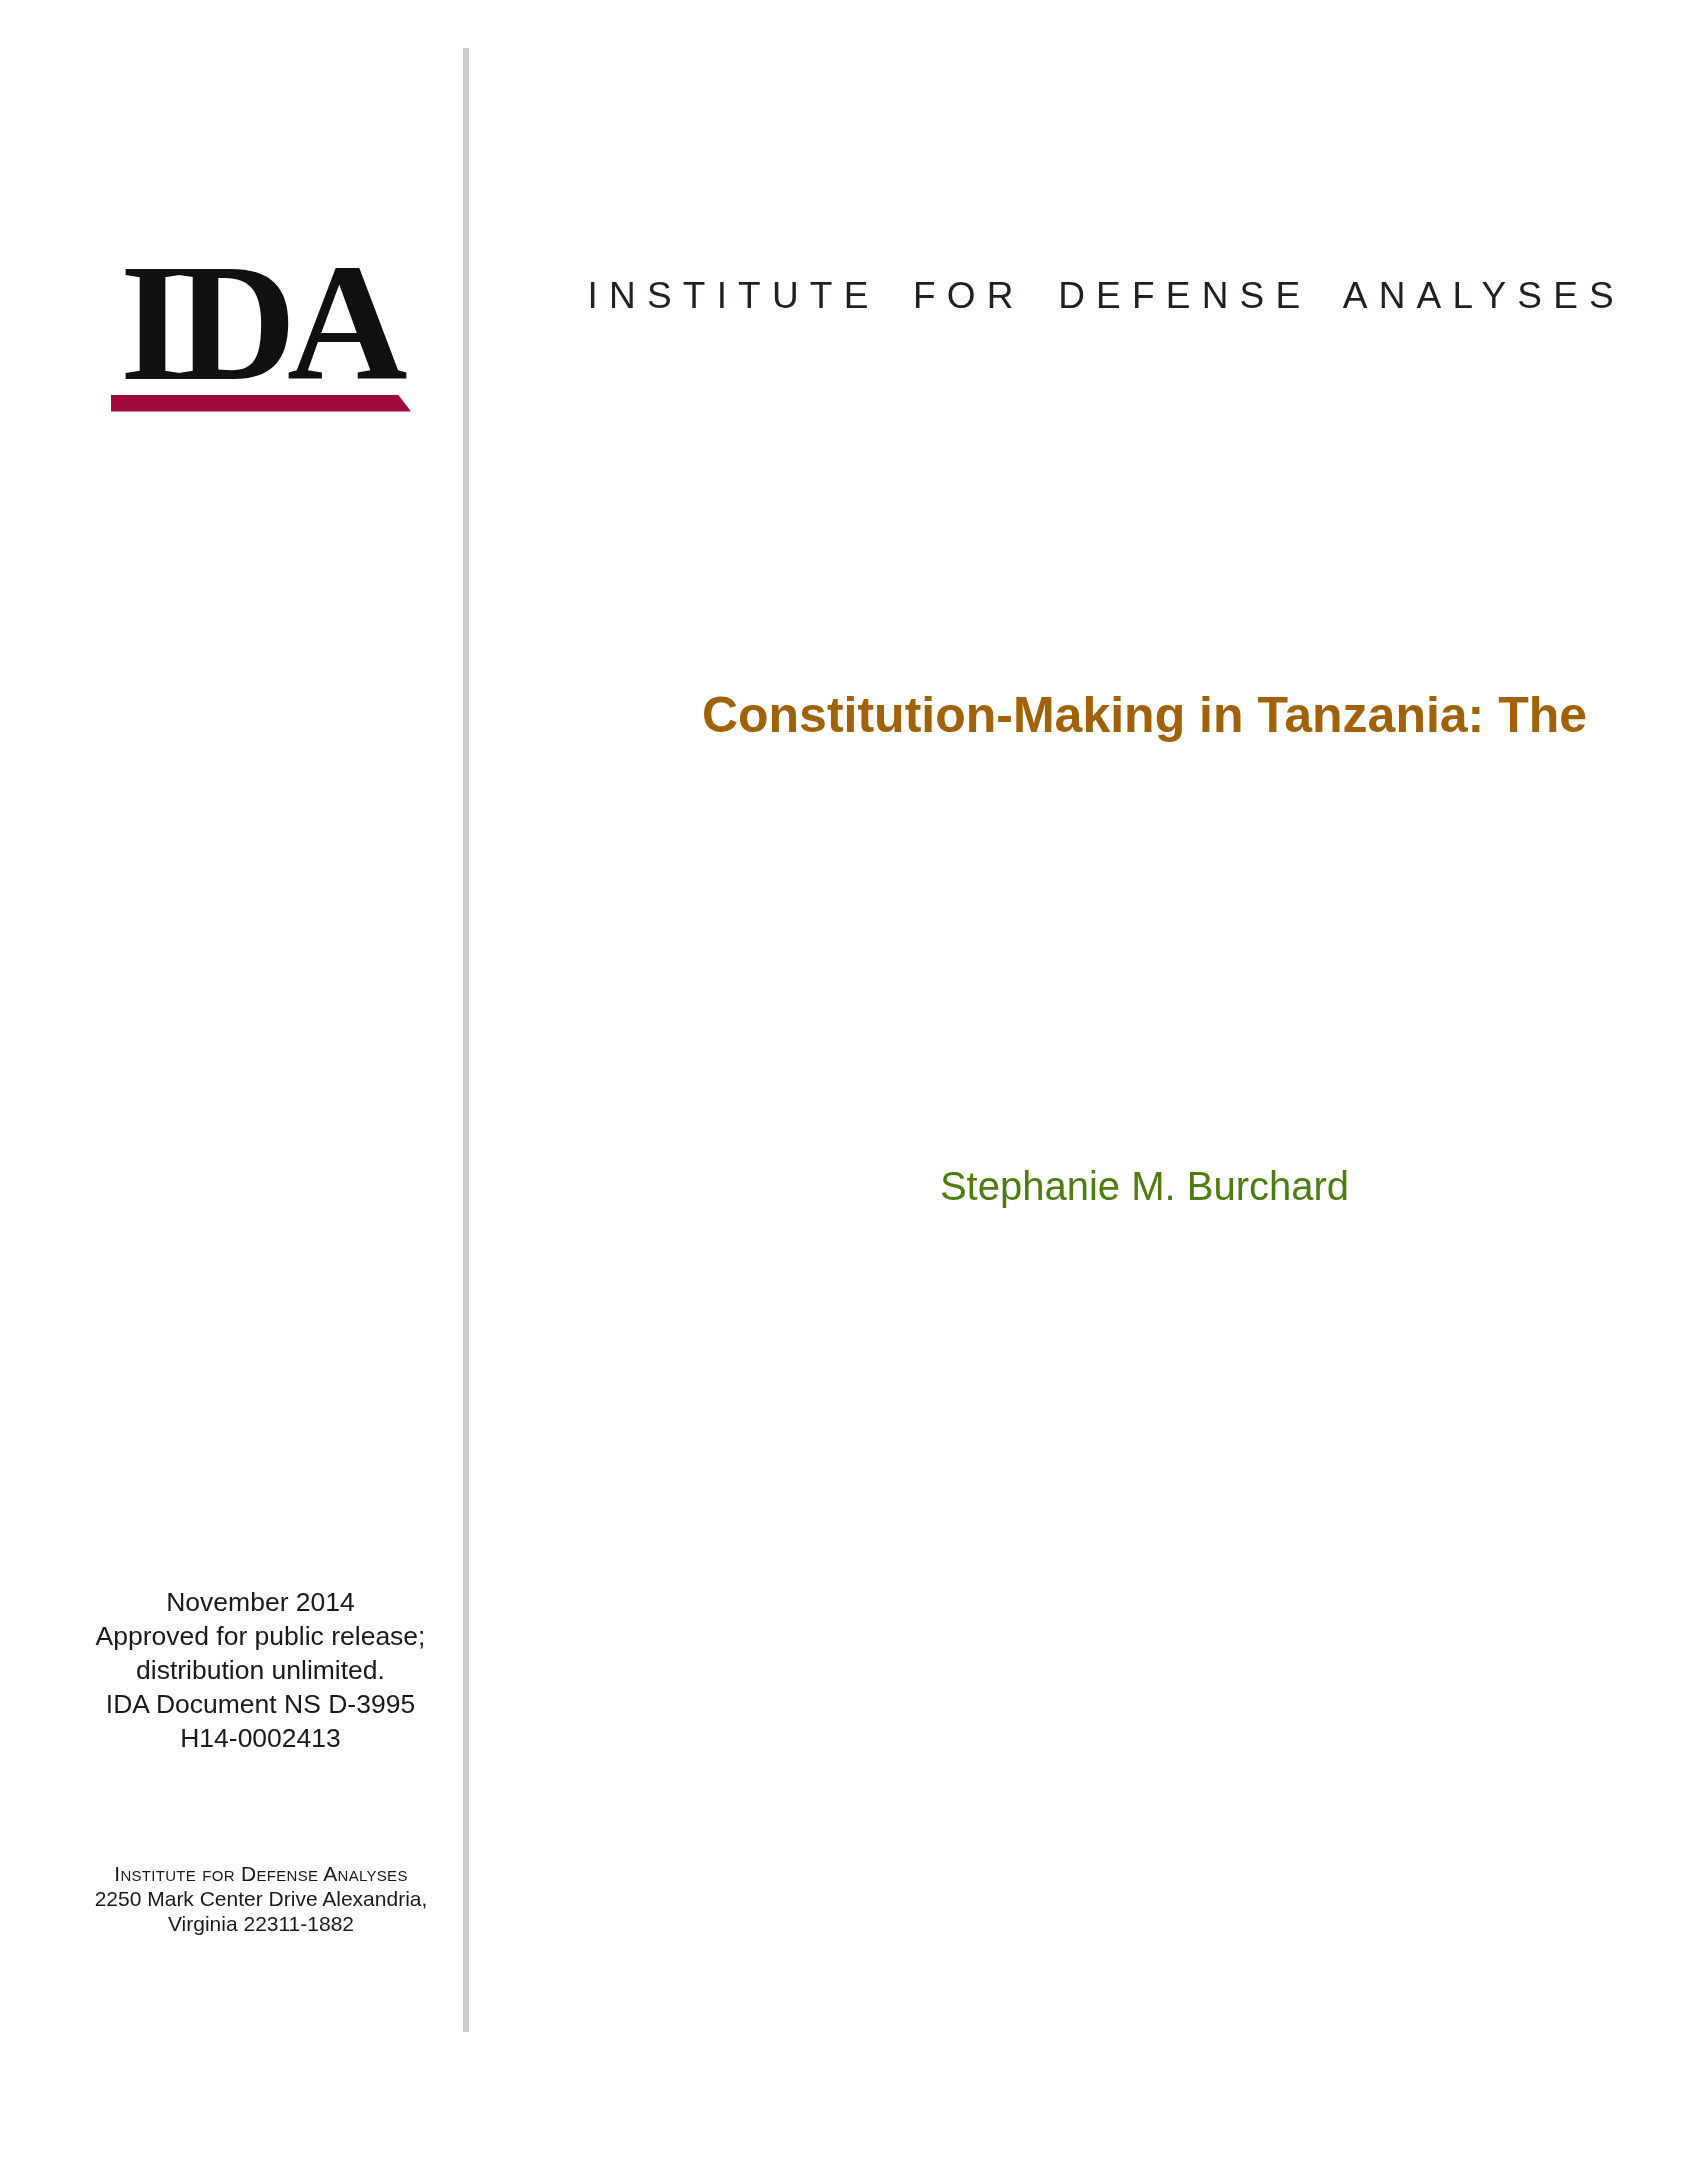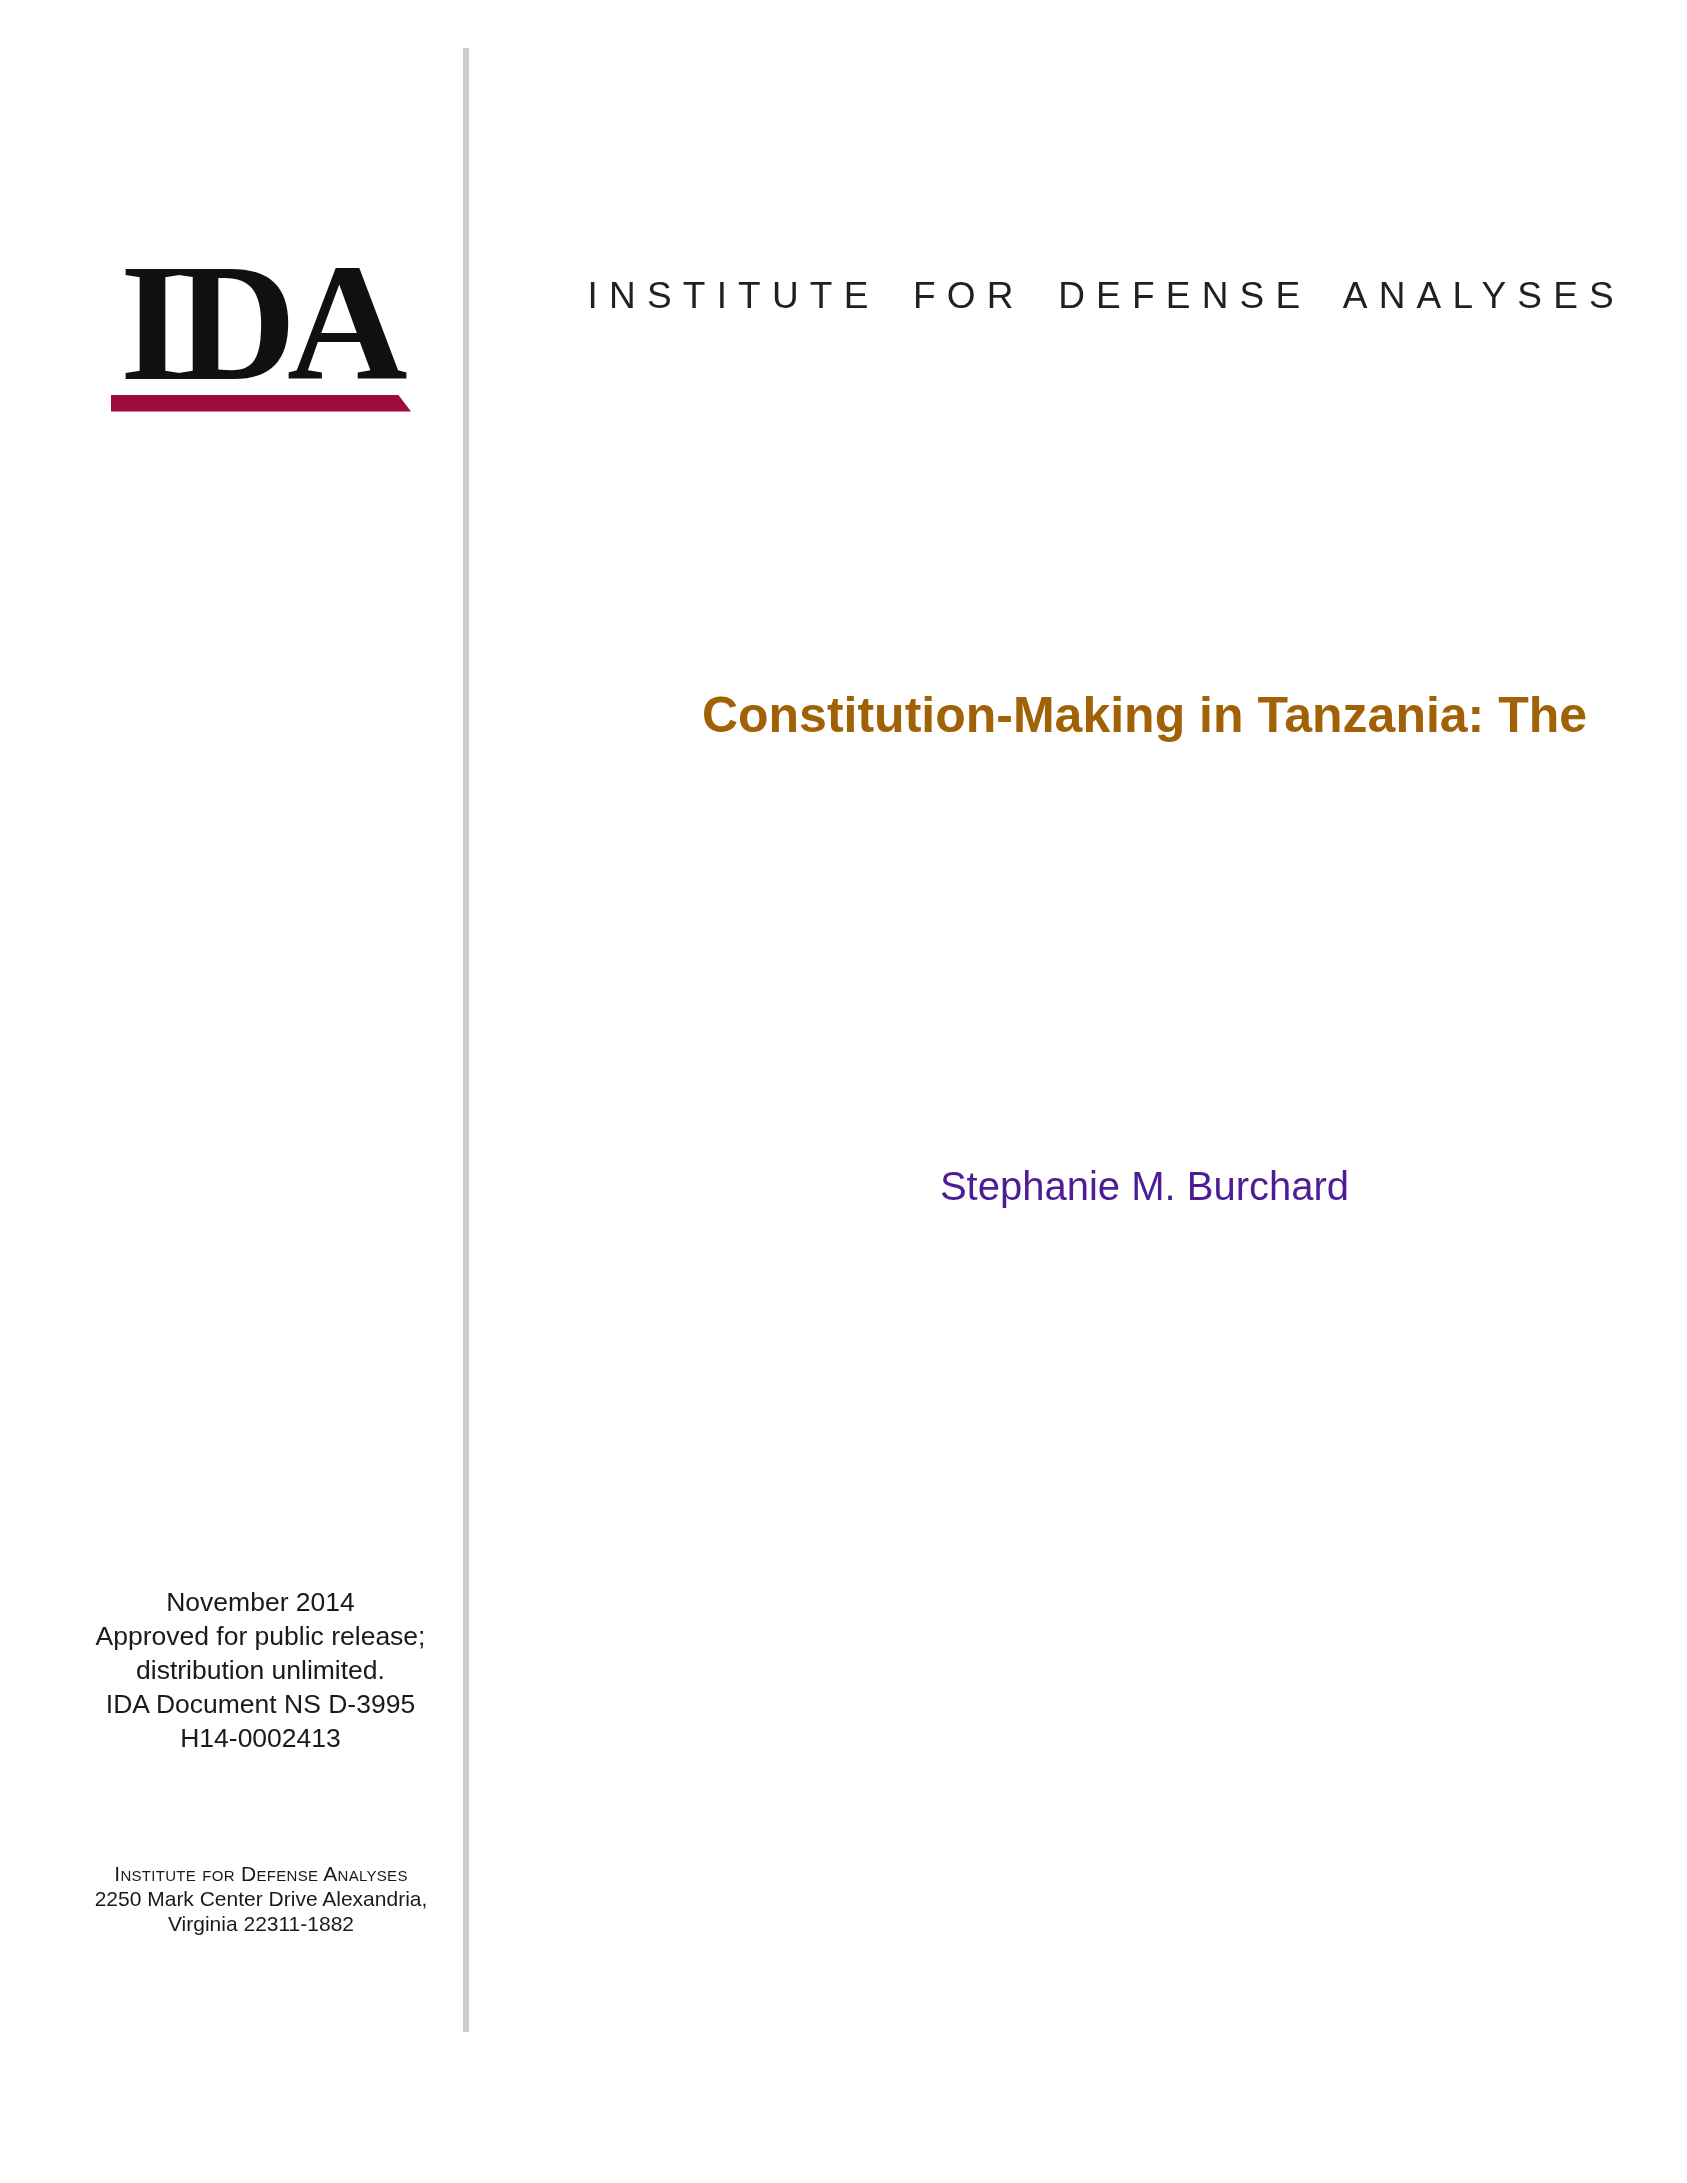--- a/index.html
+++ b/index.html
@@ -79,21 +79,21 @@
 
   
   .author-block {
     position: absolute;
     left: 602px;
     top: 1166px;
     width: 1085px;
     text-align: center;
     font-size: 40px;
     line-height: 1;
-    color: #4c1d95;
+    color: #4d7c0f;
   }
 
   
   .pub-block {
     position: absolute;
     left: 53px;
     top: 1569px;
     width: 415px;
     text-align: center;
     font-size: 26.5px;

